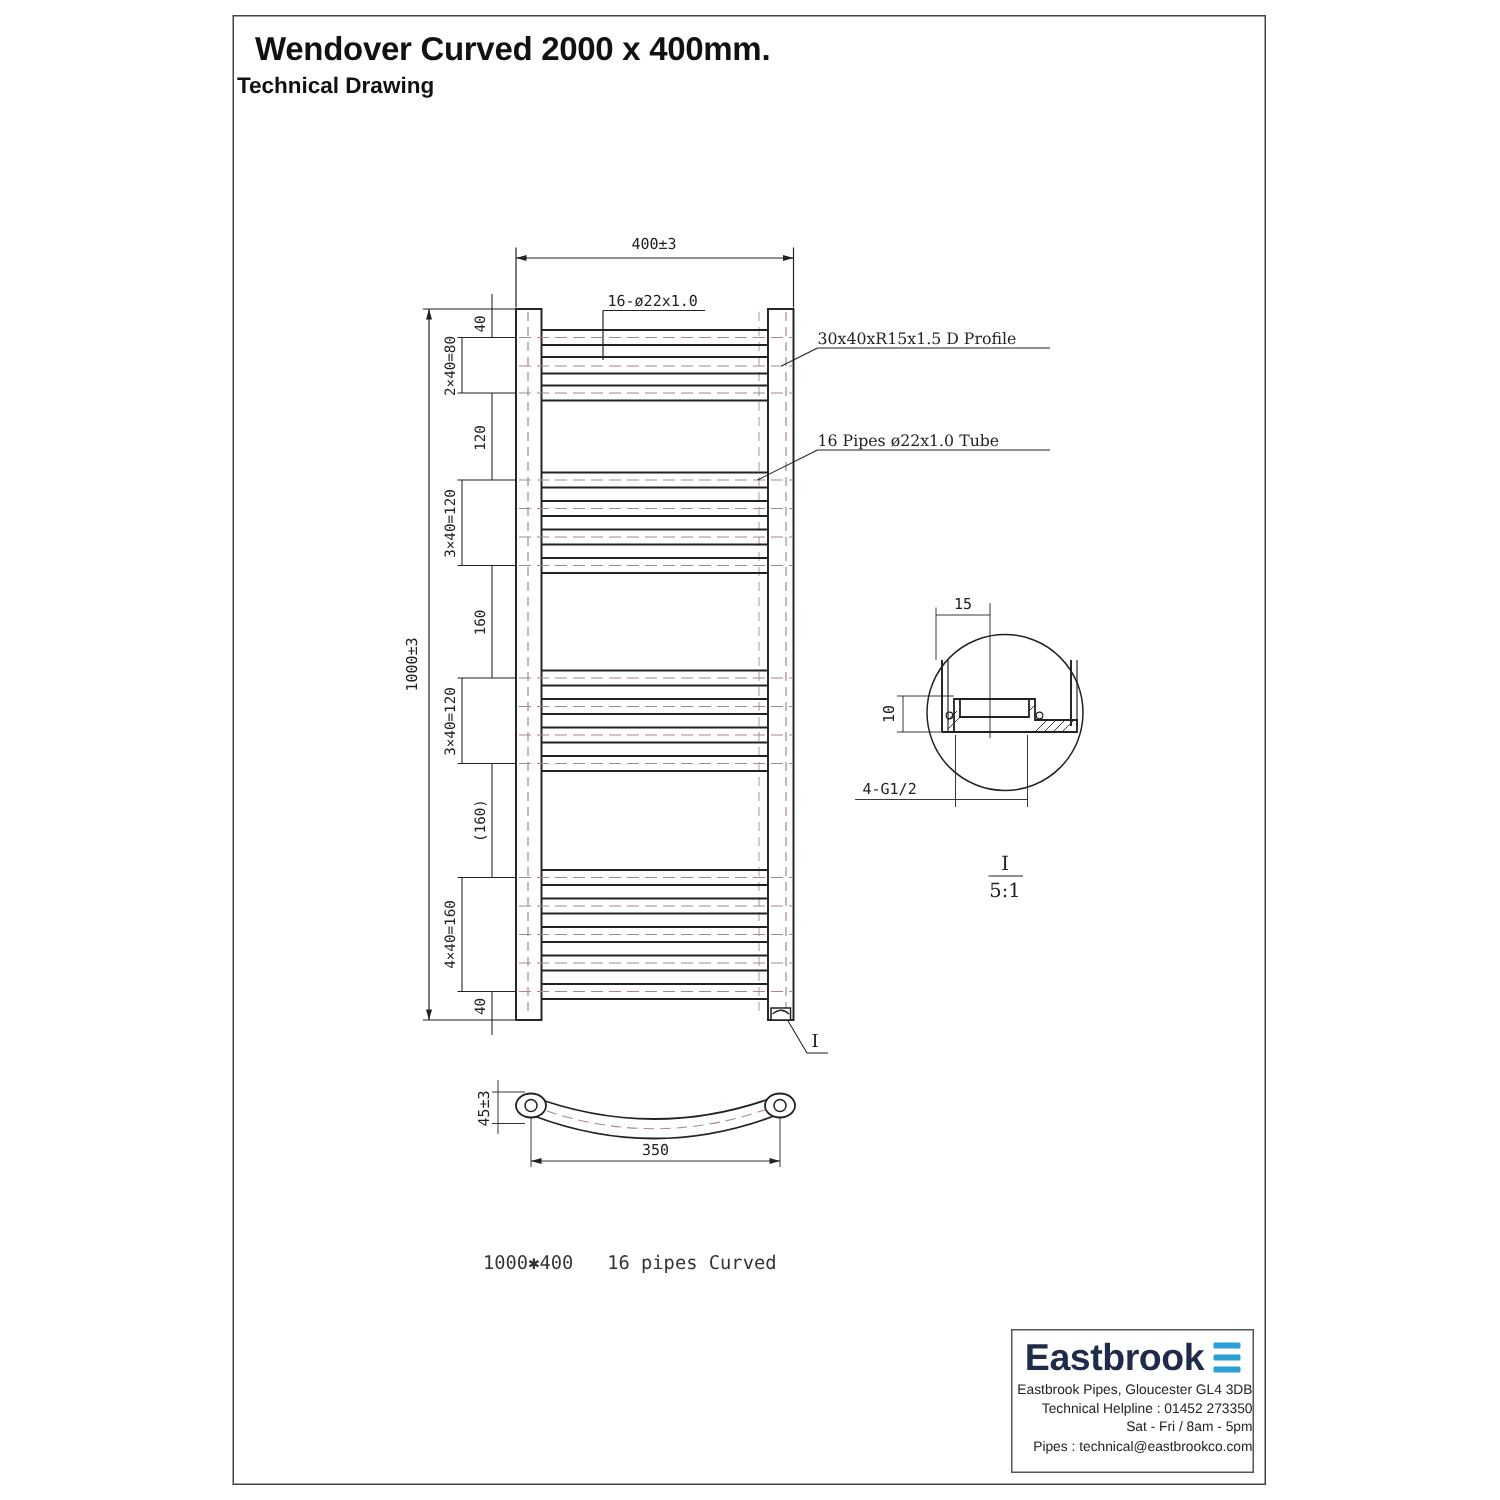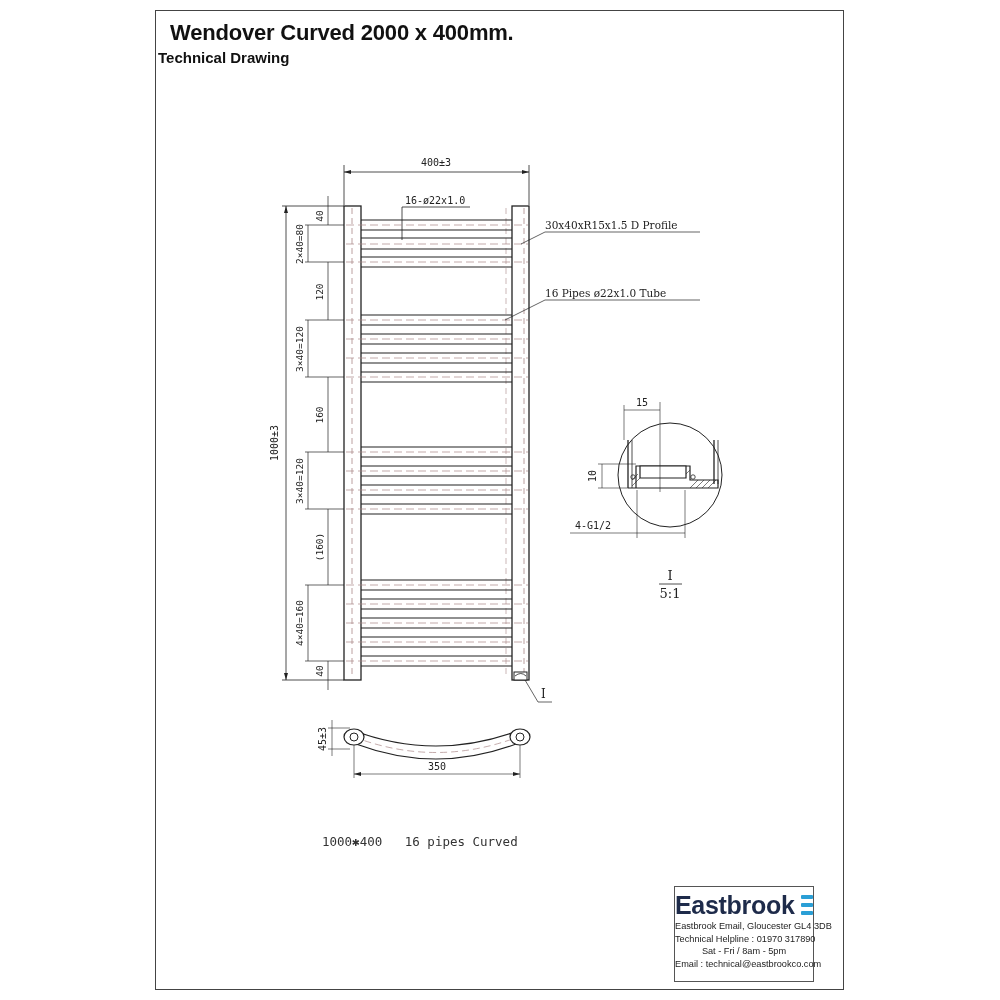--- a/index.html
+++ b/index.html
@@ -1,21 +1,21 @@
 <!DOCTYPE html>
 <html><head>
 <meta charset="utf-8">
 <style>
   html, body { margin: 0; padding: 0; background: #ffffff; }
   body { width: 1000px; height: 1000px; position: relative; overflow: hidden; font-family: "DejaVu Sans", sans-serif; }
   .frame { position: absolute; left: 155px; top: 10px; width: 689px; height: 980px; border: 1.5px solid #444; box-sizing: border-box; }
   .title { position: absolute; left: 170px; top: 20px; font-family: "Liberation Sans", sans-serif; font-weight: bold; font-size: 22px; color: #111; letter-spacing: -0.2px; }
   .subtitle { position: absolute; left: 158px; top: 49px; font-family: "Liberation Sans", sans-serif; font-weight: bold; font-size: 15px; color: #111; }
   svg.drawing { position: absolute; left: 0; top: 0; }
-  .logo-box { position: absolute; left: 674px; top: 886px; width: 140px; height: 96px; border: 1.5px solid #555; box-sizing: border-box; background: #fff; text-align: center; font-family: "Liberation Sans", sans-serif; color: #222; }
+  .logo-box { position: absolute; left: 674px; top: 886px; width: 162px; height: 96px; border: 1.5px solid #555; box-sizing: border-box; background: #fff; text-align: right; font-family: "Liberation Sans", sans-serif; color: #222; }
   .logo-row { display: flex; align-items: center; justify-content: center; margin-top: 3px; height: 30px; }
   .logo-name { font-size: 25px; font-weight: bold; color: #1e2b4a; letter-spacing: -0.3px; }
   .logo-icon { margin-left: 6px; width: 18px; height: 20px; display: flex; flex-direction: column; justify-content: space-between; }
   .logo-icon span { display: block; height: 4px; background: #2a9fd6; border-radius: 1px; }
   .logo-line { font-size: 9.2px; line-height: 12.5px; white-space: nowrap; }
 </style>
 </head>
 <body>
 
 <div class="frame"></div>
@@ -222,17 +222,17 @@
 
 <div class="logo-box">
   <div class="logo-row">
     <span class="logo-name">Eastbrook</span>
     <span class="logo-icon">
         <span></span>
         <span></span>
         <span></span>
       </span>
   </div>
-  <div class="logo-line">Eastbrook Email, Gloucester GL4 3DB</div>
-  <div class="logo-line">Technical Helpline : 01970 317890</div>
+  <div class="logo-line">Eastbrook Pipes, Gloucester GL4 3DB</div>
+  <div class="logo-line">Technical Helpline : 01452 273350</div>
   <div class="logo-line">Sat - Fri / 8am - 5pm</div>
-  <div class="logo-line">Email : technical@eastbrookco.com</div>
+  <div class="logo-line">Pipes : technical@eastbrookco.com</div>
 </div>
 
 </body></html>

